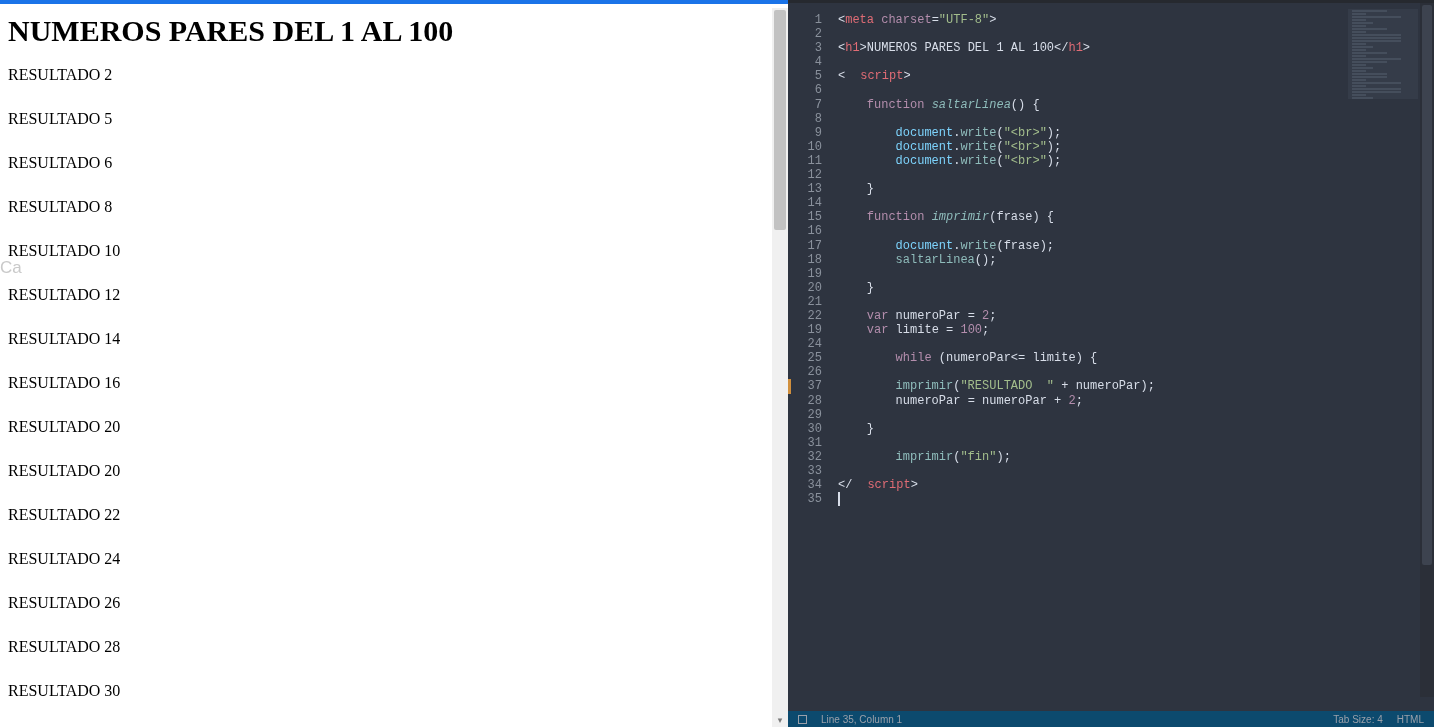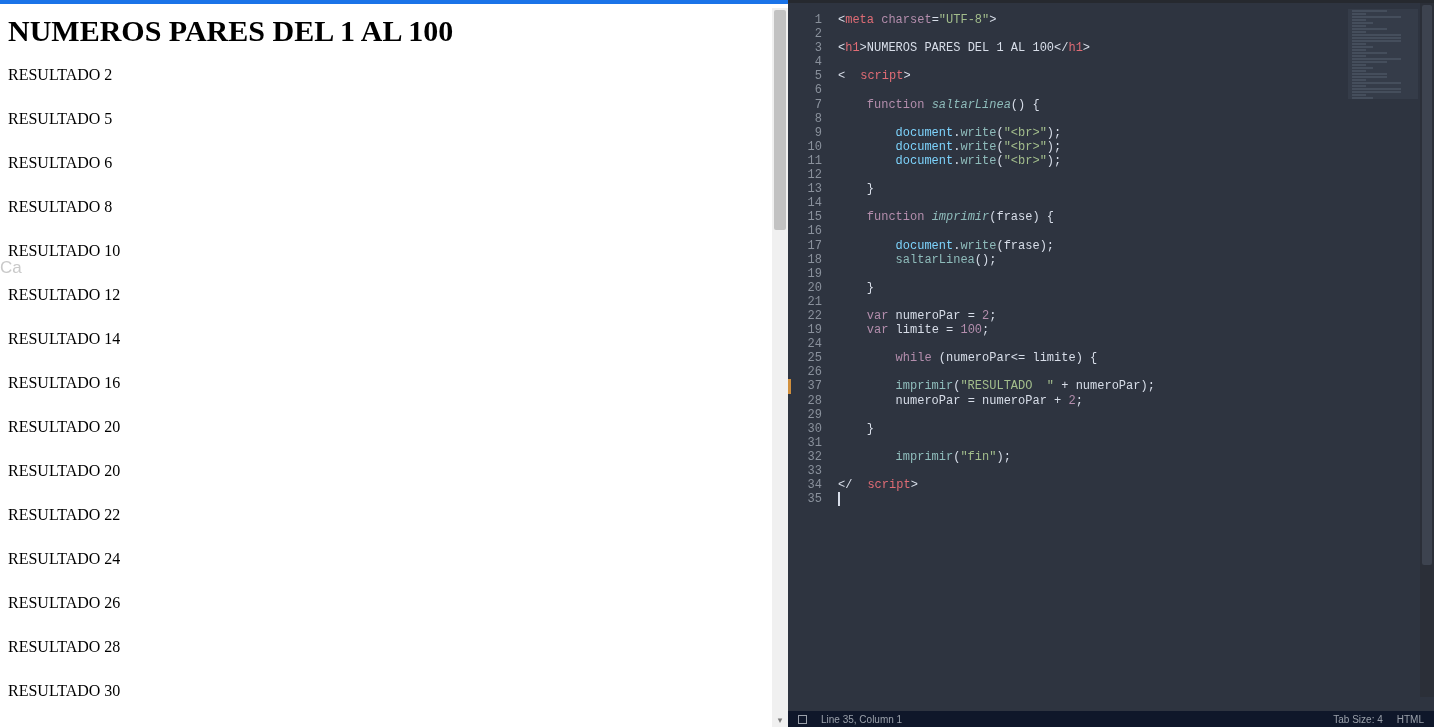--- a/index.html
+++ b/index.html
@@ -177,21 +177,21 @@
     left: 2px; right: 2px;
     top: 2px;
     height: 560px;
     background: #3d434f;
     border-radius: 2px;
   }
 
   
   .status-bar {
     height: 16px;
-    background: #0f172a;
+    background: #0c4a6e;
     color: #9aa0aa;
     font-family: Consolas, sans-serif;
     font-size: 10px;
     display: flex;
     align-items: center;
     padding: 0 10px;
     gap: 14px;
   }
   .status-bar .spacer { flex: 1; }
   .status-bar .sb-item { white-space: nowrap; }

